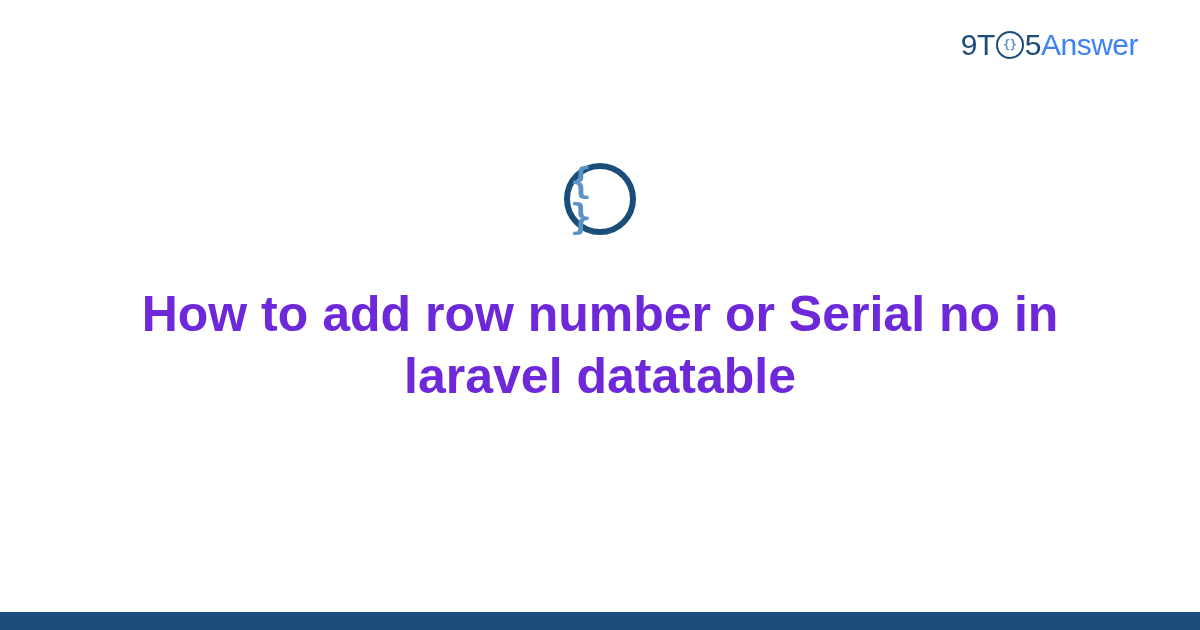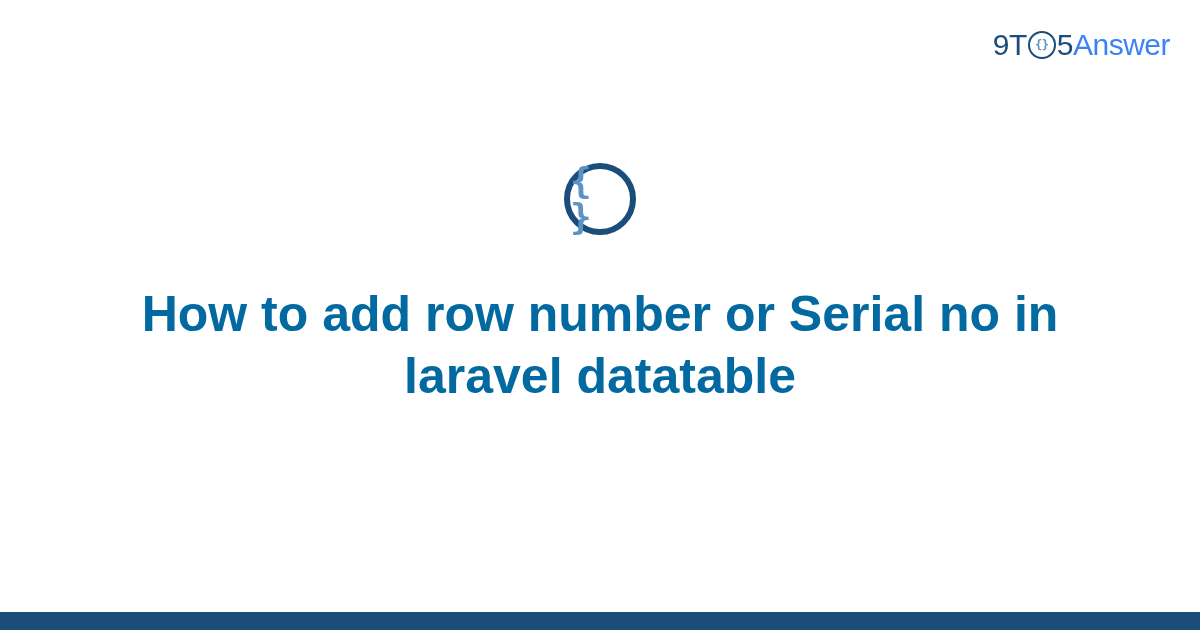--- a/index.html
+++ b/index.html
@@ -11,21 +11,21 @@
       width: 1200px;
       height: 630px;
       font-family: Arial, Helvetica, sans-serif;
       background: #ffffff;
       position: relative;
       overflow: hidden;
     }
     .header {
       position: absolute;
       top: 28px;
-      right: 30px;
+      right: 62px;
       display: flex;
       align-items: center;
     }
     .logo-text {
       font-size: 30px;
       font-weight: 400;
       letter-spacing: -0.5px;
     }
     .logo-9t {
       color: #1a4d7a;
@@ -85,21 +85,21 @@
       font-size: 36px;
       color: #5a94c7;
       font-family: monospace;
       font-weight: bold;
       line-height: 1;
       letter-spacing: 2px;
     }
     .title {
       font-size: 50px;
       font-weight: 700;
-      color: #0369a1;
+      color: #6d28d9;
       text-align: center;
       line-height: 1.25;
       max-width: 950px;
     }
     .footer-bar {
       position: absolute;
       bottom: 0;
       left: 0;
       width: 100%;
       height: 18px;

